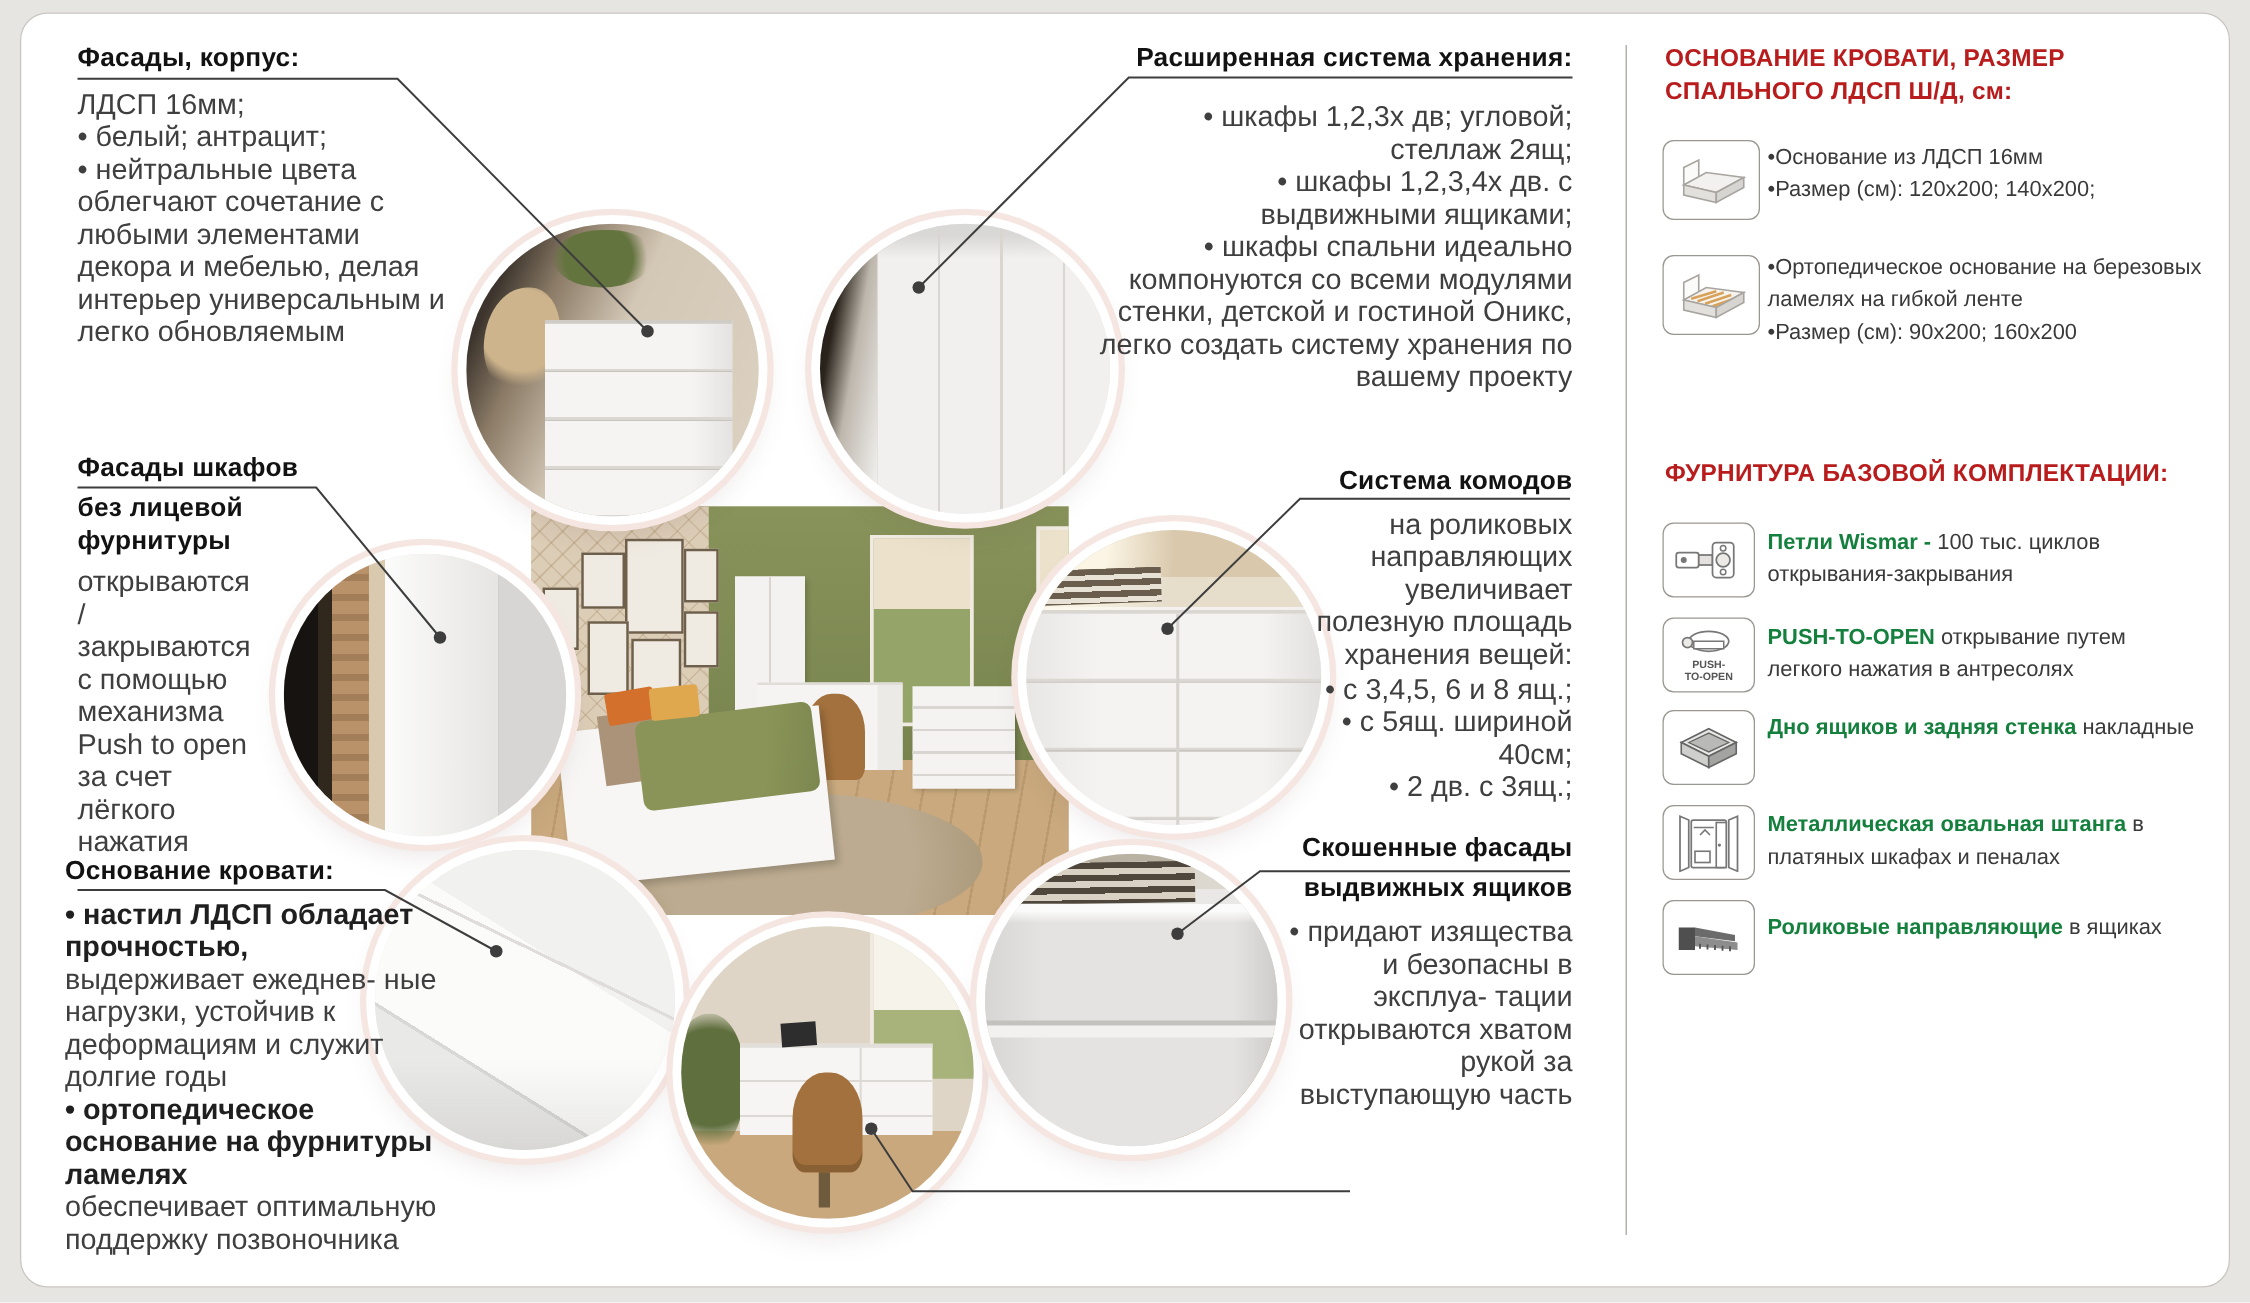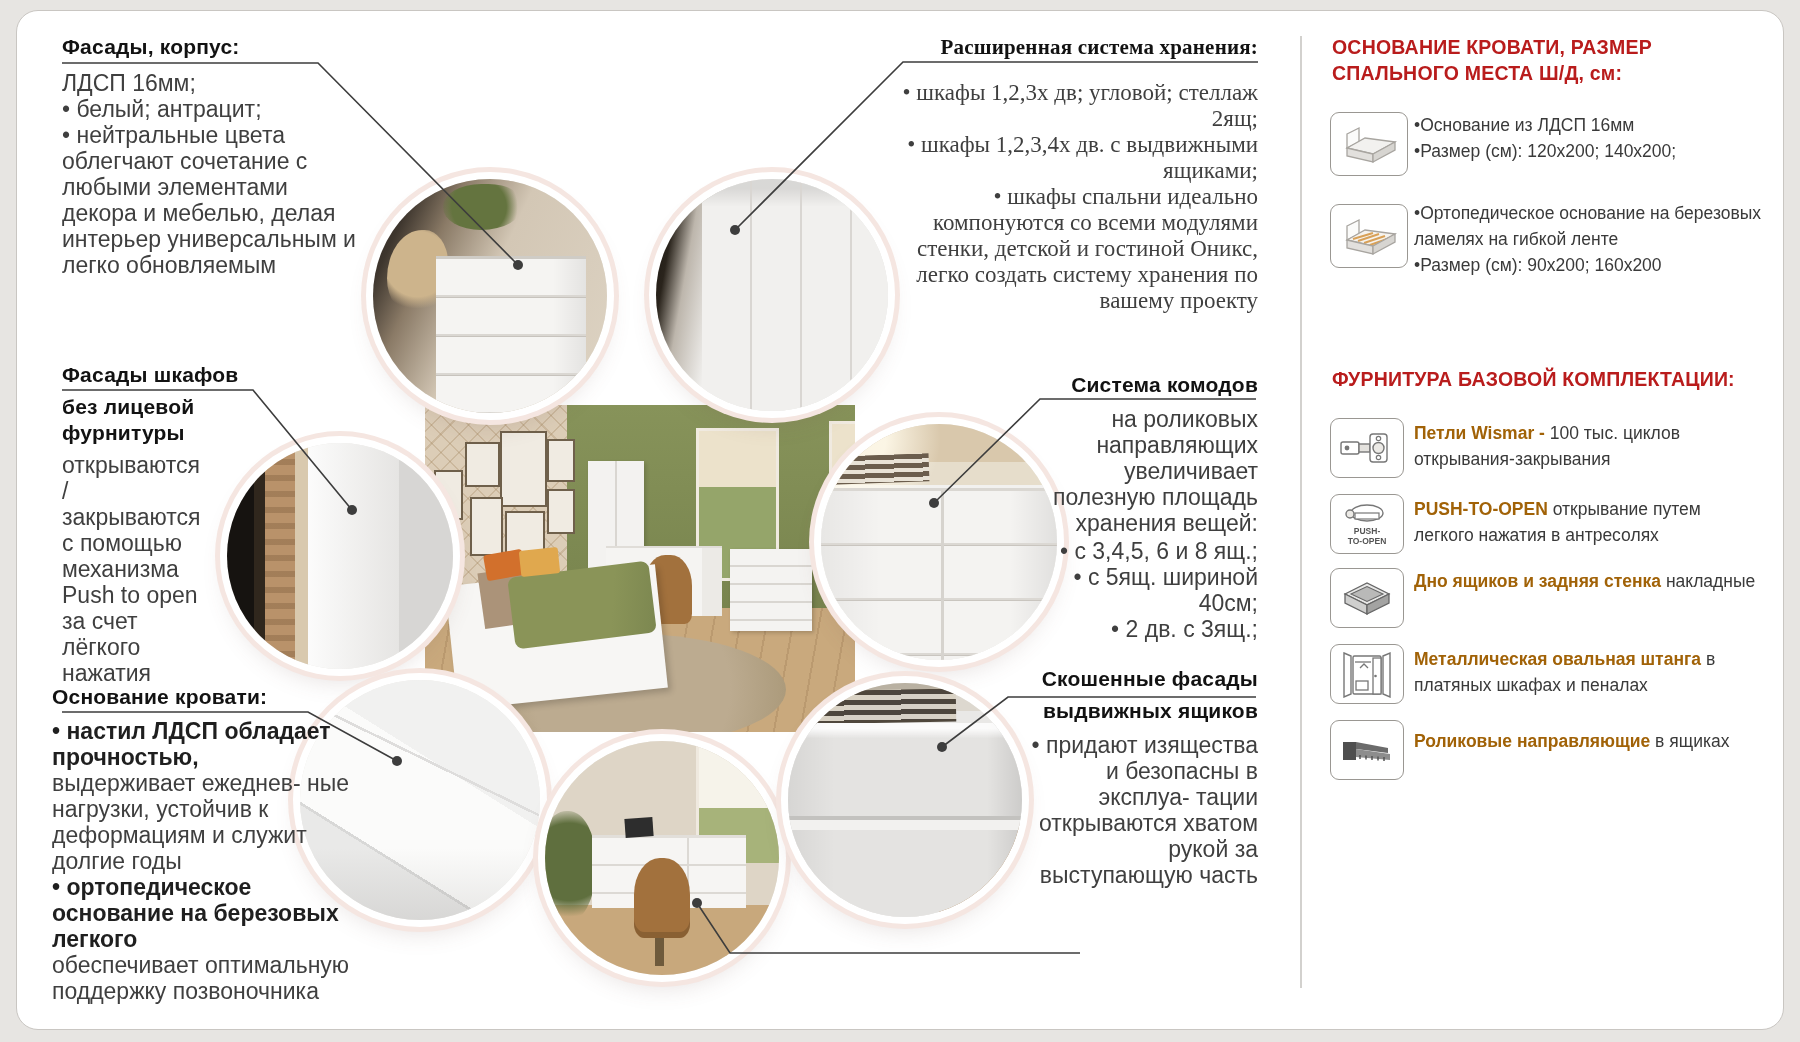--- a/index.html
+++ b/index.html
@@ -19,21 +19,21 @@
   .callout{position:absolute;z-index:31;}
   .c-title{font-weight:700;font-size:21px;line-height:26px;color:#121212;letter-spacing:.2px;}
   .c-body{font-size:23px;line-height:26px;color:#3f3f3f;}
   .c-body p{margin:0;}
   .right-al{text-align:right;}
   .semibold{font-weight:700;color:#1f1f1f;}
 
   
   .rp-title{position:absolute;z-index:31;font-weight:700;font-size:19.5px;line-height:26px;color:#b91c1c;letter-spacing:.2px;}
   .rp-text{position:absolute;z-index:31;font-size:17.5px;line-height:26px;color:#3a3a3a;}
-  .rp-text .semibold{color:#a16207;}
+  .rp-text .semibold{color:#15803d;}
   .icon-box{
     position:absolute;z-index:31;width:72px;height:58px;background:#fff;
     border:1.6px solid #9a9792;border-radius:9px;
     display:flex;align-items:center;justify-content:center;
   }
   .icon-box.bed{width:76px;height:62px;}
 
   
   .circle{
     position:absolute;z-index:20;border-radius:50%;overflow:hidden;background:#eceae6;
@@ -263,26 +263,26 @@
     <div class="c-title" style="margin-top:6px;">без лицевой</div>
     <div class="c-title">фурнитуры</div>
     <div class="c-body" style="margin-top:6px;width:140px;">открываются / закрываются с помощью механизма Push to open за счет лёгкого нажатия</div>
   </div>
 
   <div class="callout" style="left:52px;top:684px;width:320px;">
     <div class="c-title">Основание кровати:</div>
     <div class="c-body" style="margin-top:8px;width:308px;">
       <p class="semibold">• настил ЛДСП обладает прочностью,</p>
       <p>выдерживает ежеднев- ные нагрузки, устойчив к деформациям и служит долгие годы</p>
-      <p class="semibold">• ортопедическое основание на березовых легкого</p>
+      <p class="semibold">• ортопедическое основание на фурнитуры ламелях</p>
       <p>обеспечивает оптимальную поддержку позвоночника</p>
     </div>
   </div>
 
-  <div class="callout right-al" style="right:542px;top:34px;width:380px;font-family:Liberation Serif, serif;">
+  <div class="callout right-al" style="right:542px;top:34px;width:380px;">
     <div class="c-title">Расширенная система хранения:</div>
     <div class="c-body" style="margin-top:20px;">
       <p>• шкафы 1,2,3х дв; угловой; стеллаж 2ящ;</p>
       <p>• шкафы 1,2,3,4х дв. с выдвижными ящиками;</p>
       <p>• шкафы спальни идеально компонуются со всеми модулями стенки, детской и гостиной Оникс, легко создать систему хранения по вашему проекту</p>
     </div>
   </div>
 
   <div class="callout right-al" style="right:542px;top:372px;width:235px;">
     <div class="c-title">Система комодов</div>
@@ -296,21 +296,21 @@
 
   <div class="callout right-al" style="right:542px;top:666px;width:240px;">
     <div class="c-title">Скошенные фасады</div>
     <div class="c-title" style="margin-top:6px;">выдвижных ящиков</div>
     <div class="c-body" style="margin-top:8px;">• придают изящества и безопасны в эксплуа- тации открываются хватом рукой за выступающую часть</div>
   </div>
 
 
   <div class="rp-title" style="left:1332px;top:34px;width:440px;">
     <div>ОСНОВАНИЕ КРОВАТИ, РАЗМЕР</div>
-    <div>СПАЛЬНОГО МЕСТА Ш/Д, см:</div>
+    <div>СПАЛЬНОГО ЛДСП Ш/Д, см:</div>
   </div>
 
   <div class="icon-box bed" style="left:1330px;top:112px;">
     <svg width="60" height="44" viewBox="0 0 60 44">
       <polygon points="8,12 20,6 20,20 8,26" fill="#fbfbfa" stroke="#a8a5a0" stroke-width="1.3"></polygon>
       <polygon points="8,26 26,16 56,20 34,32" fill="#f2f1ef" stroke="#a8a5a0" stroke-width="1.3"></polygon>
       <polygon points="8,26 34,32 34,40 8,34" fill="#e2e0dd" stroke="#a8a5a0" stroke-width="1.3"></polygon>
       <polygon points="34,32 56,20 56,28 34,40" fill="#d7d5d1" stroke="#a8a5a0" stroke-width="1.3"></polygon>
     </svg>
   </div>

